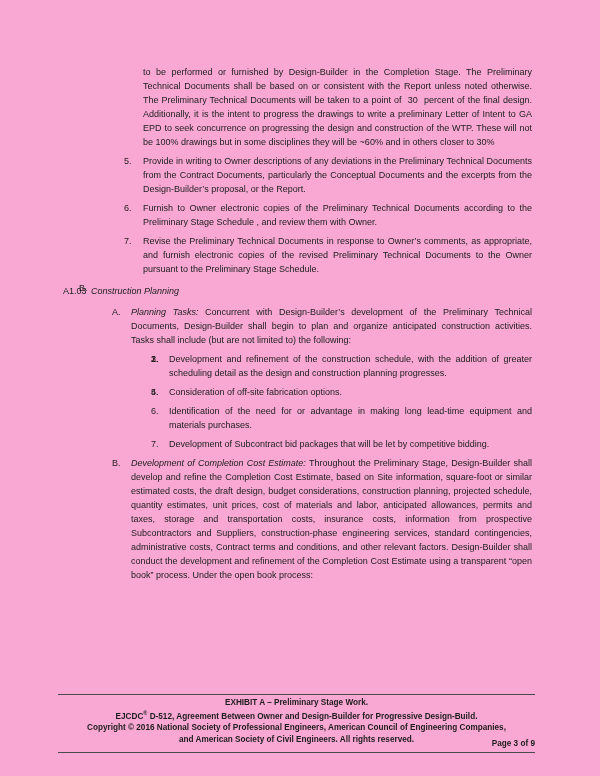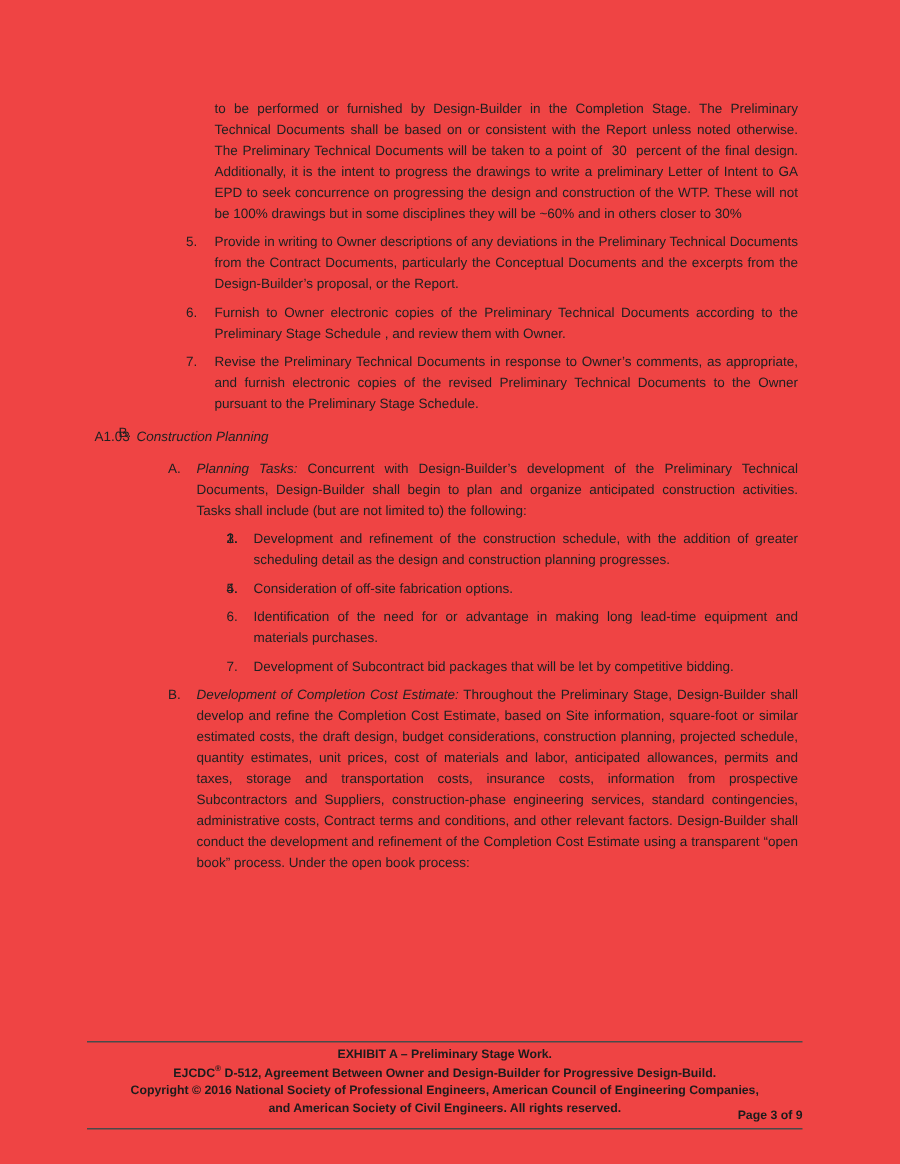--- a/index.html
+++ b/index.html
@@ -1,20 +1,20 @@
 <!DOCTYPE html>
 <html><head>
 <meta charset="utf-8">
 <style>
   html, body { margin: 0; padding: 0; background: #ffffff; }
   .page {
     position: relative;
     width: 600px;
     height: 776px;
-    background: #ef4444;
+    background: #f9a8d4;
     font-family: "Liberation Sans", sans-serif;
     color: #212121;
     overflow: hidden;
   }
   .doc-body {
     position: absolute;
     top: 65px; left: 0; right: 0;
     font-size: 9px;
     line-height: 14px;
     text-align: justify;

